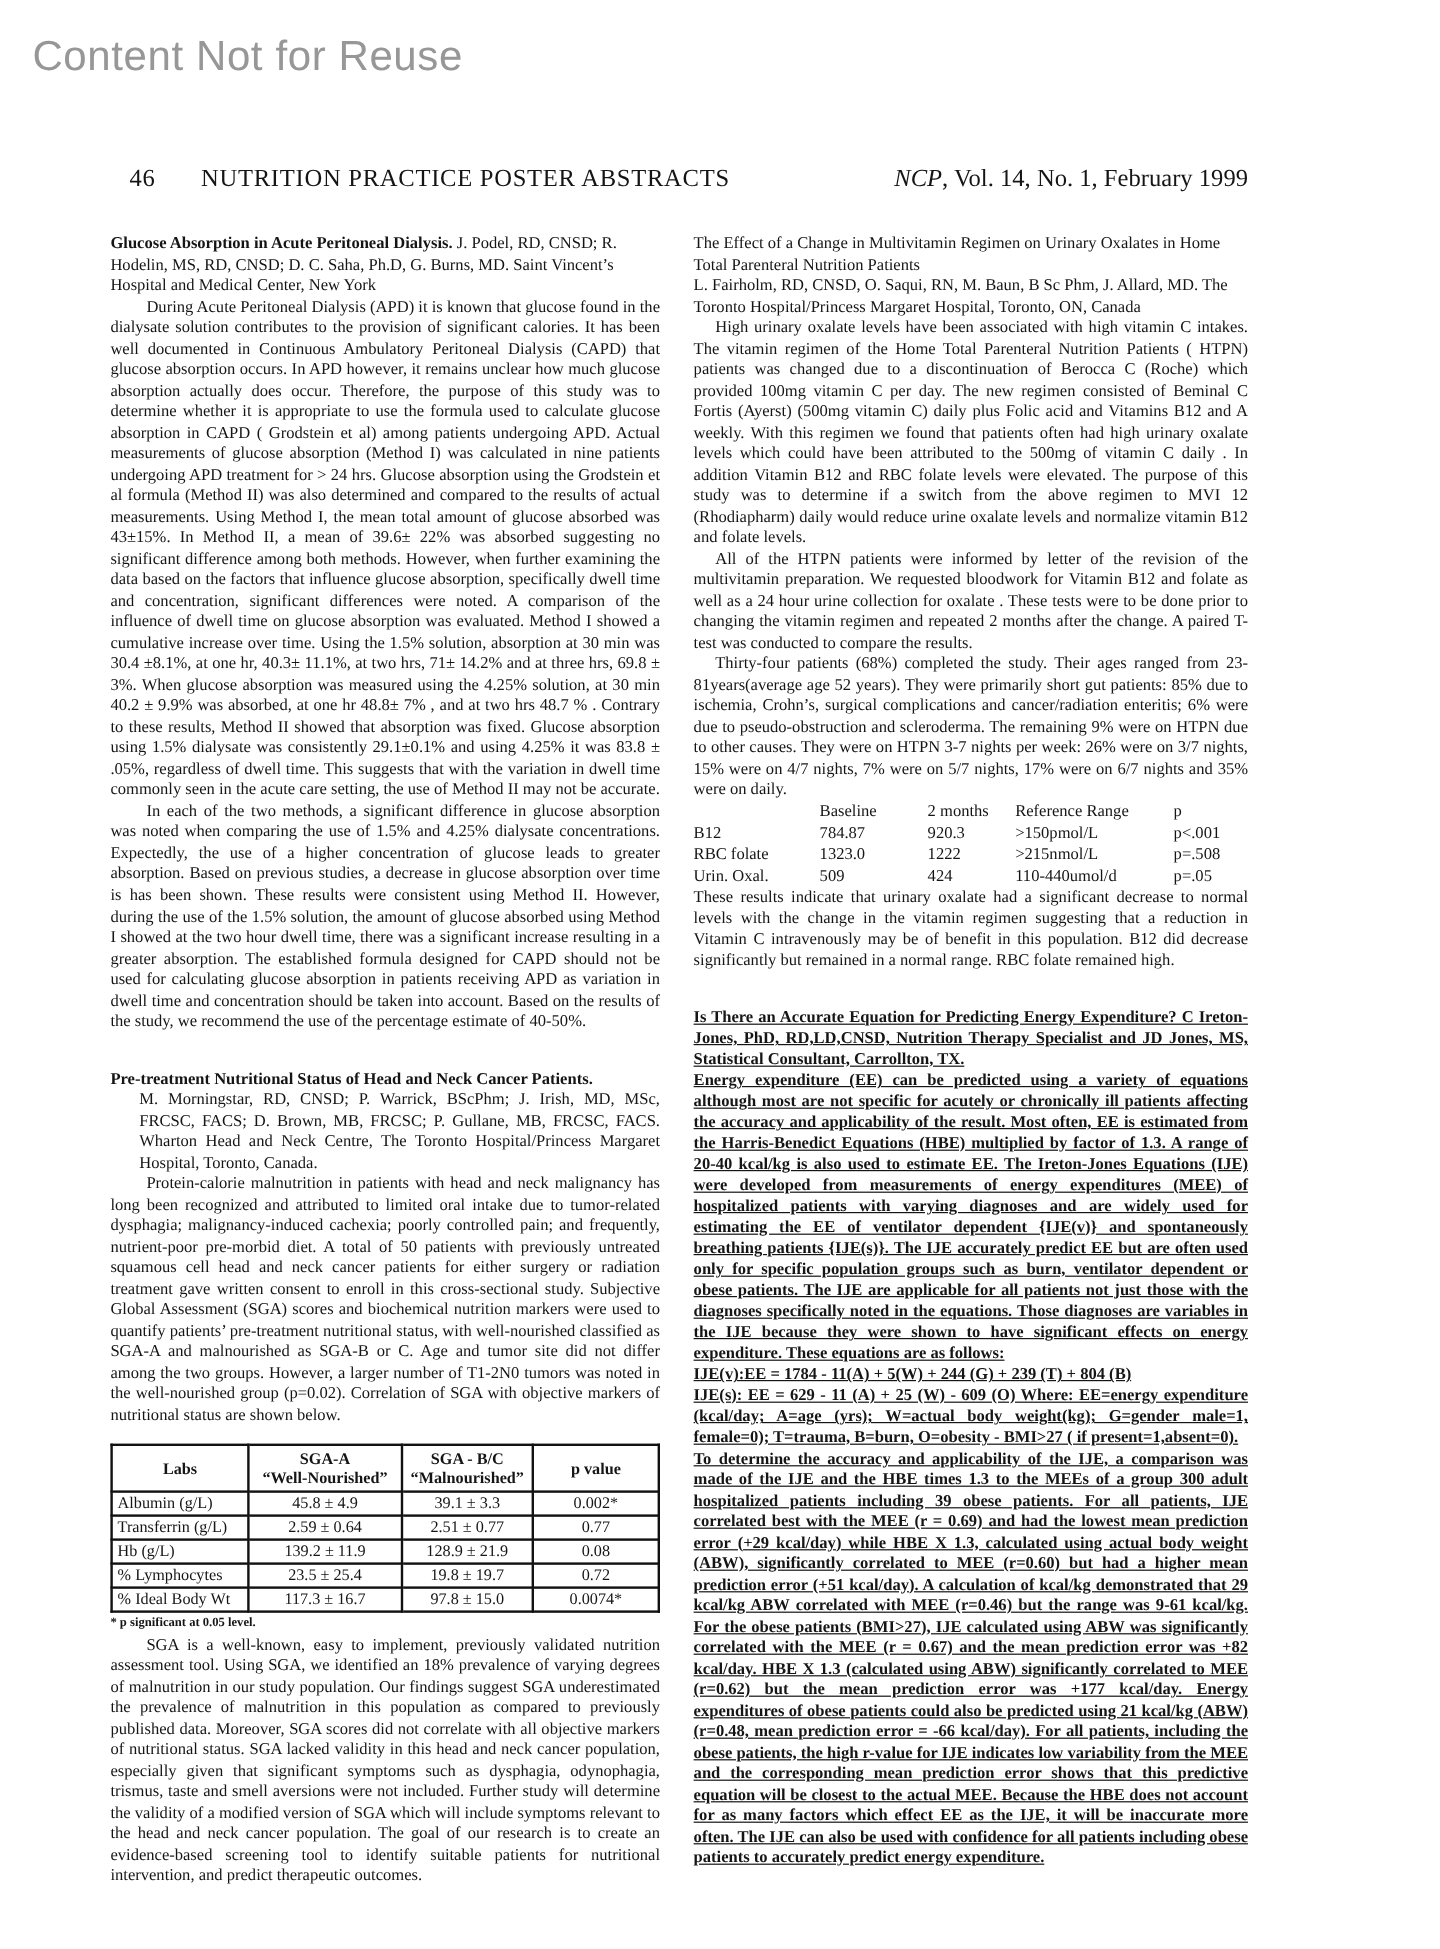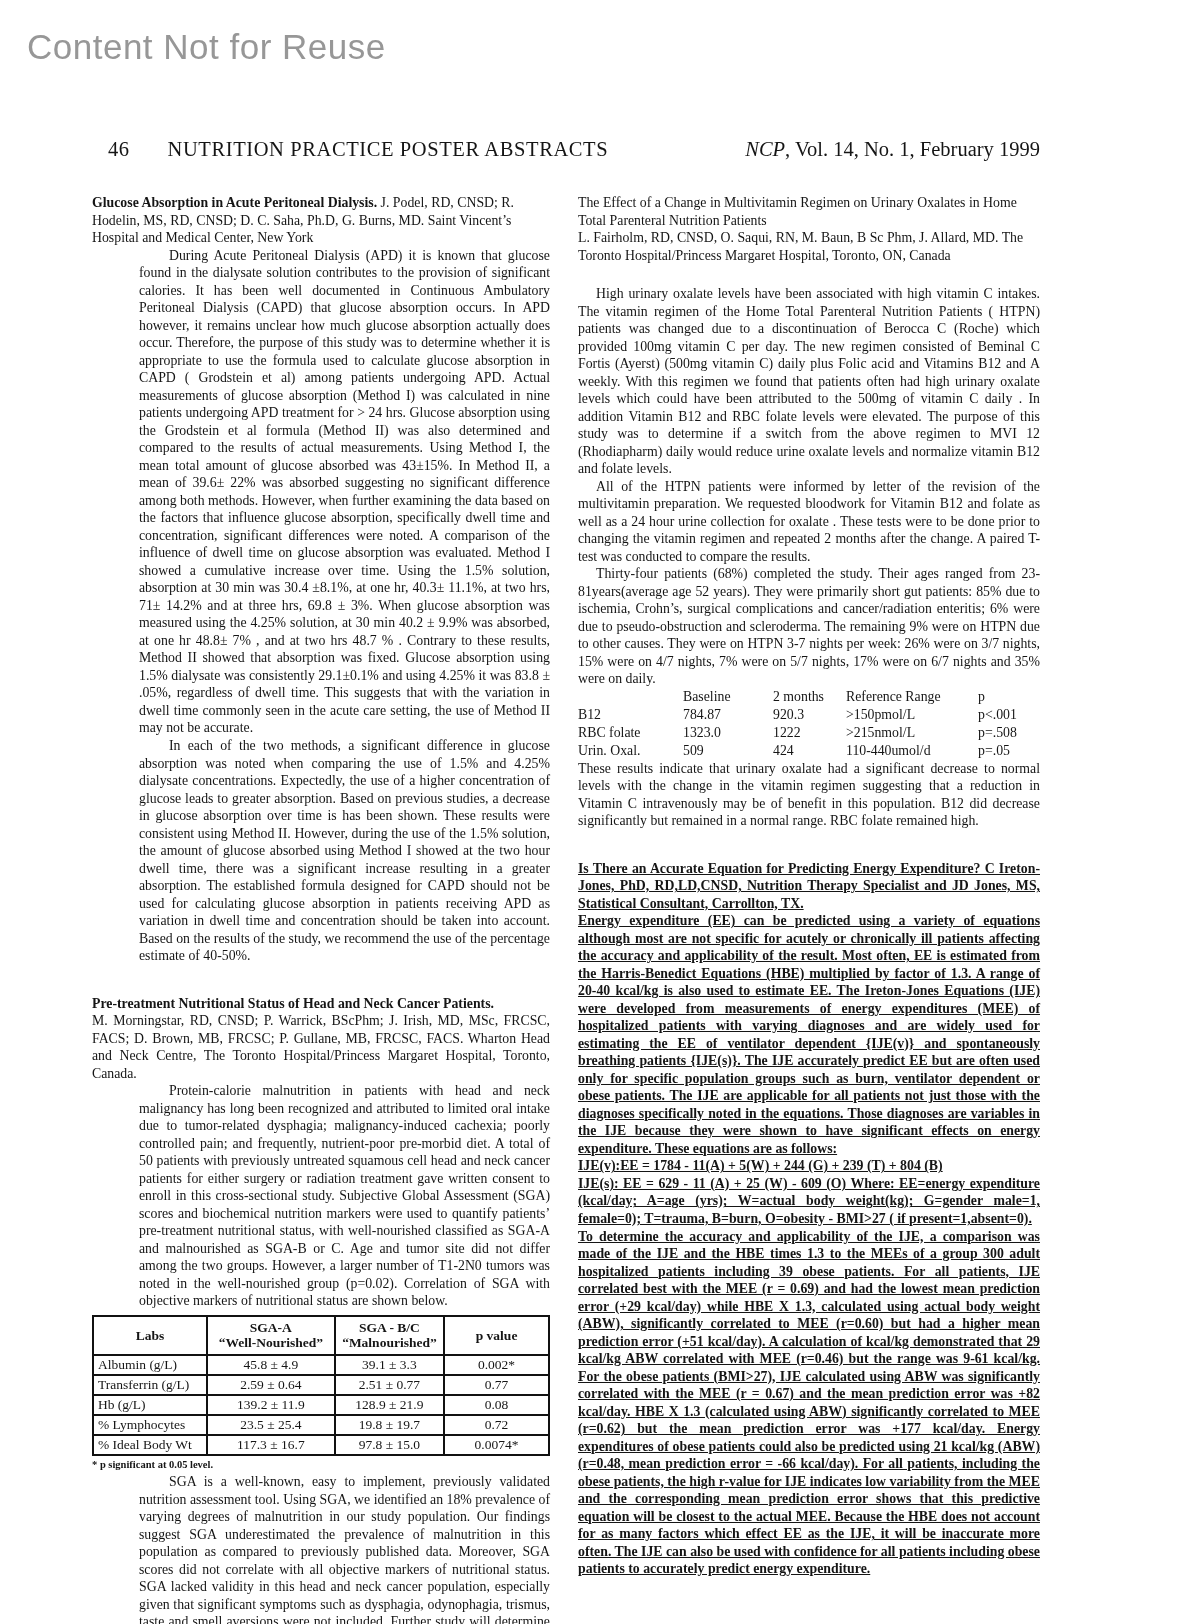--- a/index.html
+++ b/index.html
@@ -27,29 +27,29 @@
   .journal-name { font-style: italic; }
   .columns {
     position: absolute; left: 92px; top: 194px; width: 948px;
     display: flex; gap: 28px;
   }
   .col { width: 470px; }
   .col.rightcol { width: 462px; }
   p { margin: 0; font-size: 13.8px; line-height: 1.27; }
   .title-block { text-align: left; }
   .body { text-align: justify; }
-  .indent { text-indent: 30px; margin-left: 47px; }
+  .indent { text-indent: 30px; }
   .small-indent { text-indent: 18px; }
-  .authors-just { text-align: justify; }
+  .authors-just { text-align: justify; margin-left: 24px; }
   .sect-gap { margin-top: 30px; }
   .para-gap { margin-top: 2px; }
-  .pregap { margin-top: 21px; }
+  .pregap { }
 
   table.sga-table {
-    border-collapse: collapse; width: 458px; margin-top: 5px;
+    border-collapse: collapse; width: 458px; margin-top: 16px;
     table-layout: fixed;
   }
   table.sga-table th, table.sga-table td {
     border: 2px solid #111; font-size: 13.5px; padding: 1px 4px;
   }
   table.sga-table th { font-weight: bold; text-align: center; line-height: 1.15; padding-top: 3px; padding-bottom: 3px; }
   table.sga-table td { text-align: center; }
   table.sga-table td.lab { text-align: left; }
   col.c0 { width: 25%; } col.c1 { width: 28%; } col.c2 { width: 24%; } col.c3 { width: 23%; }
   .footnote { font-size: 10.5px; font-weight: bold; margin-top: 2px; }

